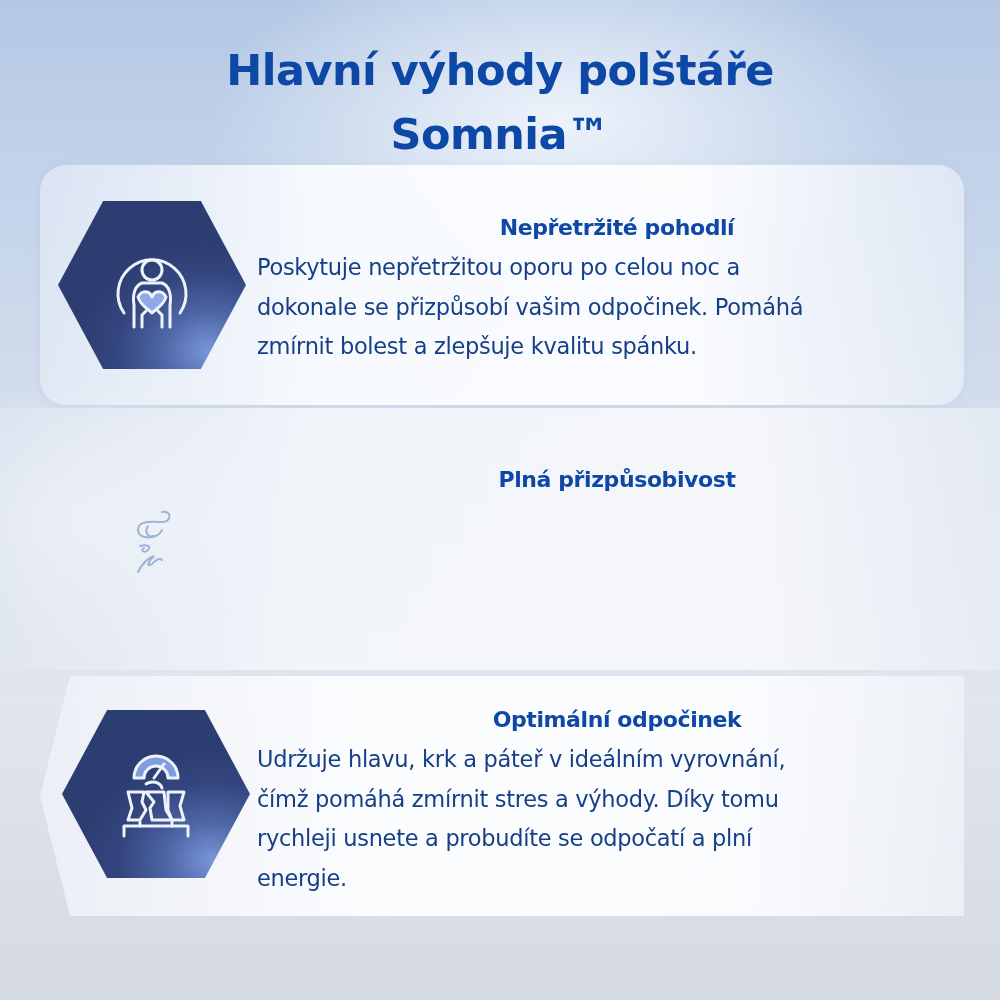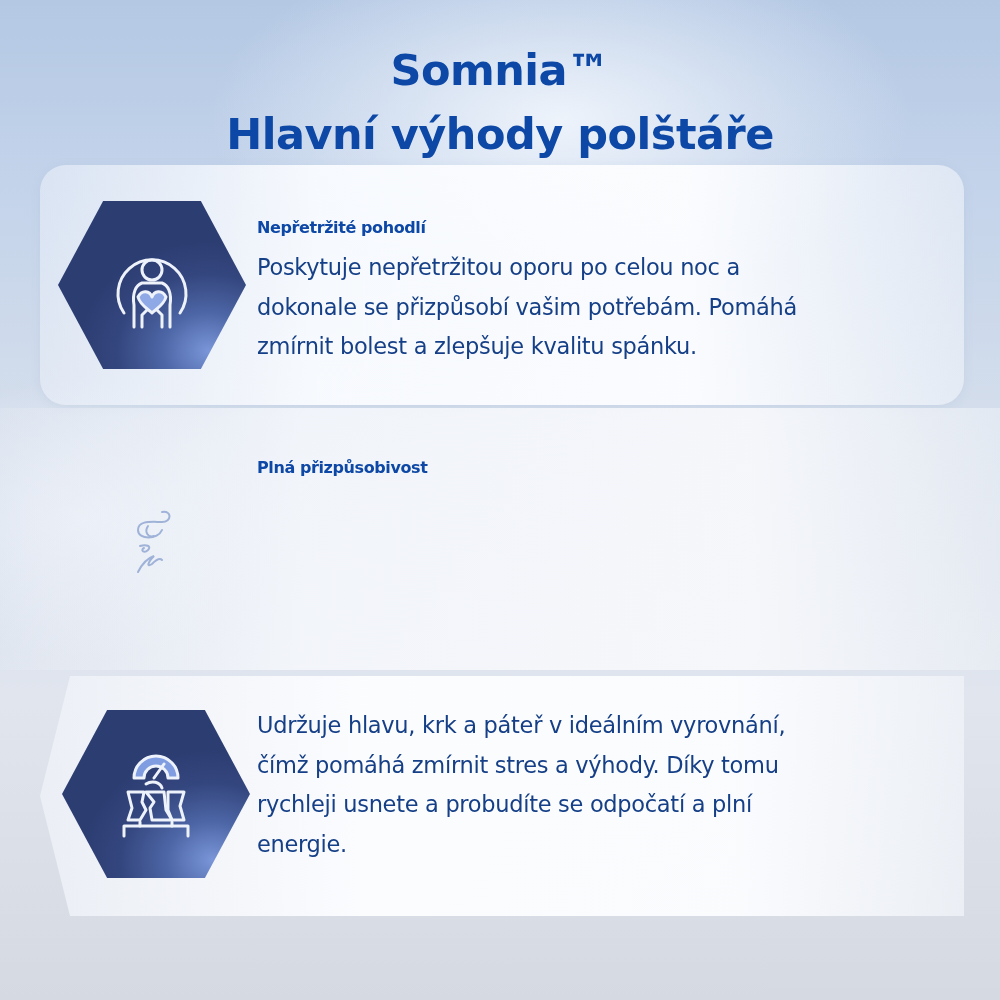--- a/index.html
+++ b/index.html
@@ -39,57 +39,57 @@
   .hex3 { left: 62px; top: 710px; }
   .hex-icon { position: absolute; left: 44px; top: 34px; width: 100px; height: 100px; }
 
   .signature {
     position: absolute; left: 118px; top: 500px; width: 60px; height: 80px;
   }
 
   .text-block { position: absolute; left: 257px; width: 720px; color: #0f3f8f; }
   .text-block .heading {
     font-family: "DejaVu Sans", "Liberation Sans", sans-serif;
-    font-weight: bold; font-size: 16px; line-height: 28px; color: #0d48a6;
-    letter-spacing: -0.4px; margin-bottom: 6px;
+    font-weight: bold; font-size: 22px; line-height: 28px; color: #0d48a6;
+    letter-spacing: -0.4px; margin-bottom: 6px; text-align: center;
   }
   .text-block .body {
     font-family: "DejaVu Sans", "Liberation Sans", sans-serif;
     font-size: 22.5px; line-height: 39.5px; color: #153f86; letter-spacing: -0.3px;
     white-space: pre-line;
   }
   .tb1 { top: 214px; }
-  .tb2 { top: 454px; }
+  .tb2 { top: 466px; }
   .tb3 { top: 706px; }
 </style>
 </head>
 <body>
 
 <div class="page">
 
   <div class="title">
+    <div>Hlavní výhody polštáře</div>
     <div>Somnia™</div>
-    <div>Hlavní výhody polštáře</div>
   </div>
 
   <div class="card card1"></div>
   <div class="hex hex1">
     <svg class="hex-icon" viewBox="0 0 100 100" fill="none" stroke="#eef2fb" stroke-width="3" stroke-linecap="round" stroke-linejoin="round">
       <path d="M22 78 A34 34 0 1 1 78 78"></path>
       <circle cx="50" cy="35" r="10"></circle>
       <path d="M32 92 L32 70 C30 58 34 50 40 48 L60 48 C66 50 70 58 68 70 L68 92"></path>
       <path d="M40 92 L40 80 L48 72"></path>
       <path d="M60 92 L60 80 L52 72"></path>
       <path d="M36 62 C40 54 48 56 50 62 C52 56 60 54 64 62 C62 70 54 74 50 78 C46 74 38 70 36 62 Z" fill="#8fa9e6" stroke="#eef2fb"></path>
     </svg>
   </div>
   <div class="text-block tb1">
     <div class="heading">Nepřetržité pohodlí</div>
     <div class="body">Poskytuje nepřetržitou oporu po celou noc a
-dokonale se přizpůsobí vašim potřebám. Pomáhá
+dokonale se přizpůsobí vašim odpočinek. Pomáhá
 zmírnit bolest a zlepšuje kvalitu spánku.</div>
   </div>
 
   <div class="card card2"></div>
   <svg class="signature" viewBox="0 0 60 80" fill="none" stroke="#9fb2d8" stroke-width="2" stroke-linecap="round">
     <path d="M44 12 C54 10 54 22 44 22 C34 22 20 20 20 30 C20 40 40 40 44 30"></path>
     <path d="M30 26 C26 32 30 38 36 36"></path>
     <path d="M22 46 C28 44 34 46 30 50 C26 54 22 50 26 48"></path>
     <path d="M20 72 C24 64 30 58 36 56 C30 62 28 68 34 64 C38 60 42 58 44 60"></path>
   </svg>
@@ -105,19 +105,20 @@
       <path d="M40 40 C46 36 54 38 56 44"></path>
       <path d="M22 48 L38 48 L36 58 L40 66 L34 76 L22 76 L26 64 Z"></path>
       <path d="M62 48 L78 48 L74 62 L78 76 L66 76 L62 66 Z"></path>
       <path d="M40 48 L58 48 L60 66 L66 76 L46 76 L44 64 L48 58 Z"></path>
       <path d="M18 92 L18 82 L82 82 L82 92"></path>
       <path d="M34 82 L34 78"></path>
       <path d="M66 82 L66 78"></path>
     </svg>
   </div>
   <div class="text-block tb3">
+    <div class="heading">Optimální odpočinek</div>
     <div class="body"> Udržuje hlavu, krk a páteř v ideálním vyrovnání,
 čímž pomáhá zmírnit stres a výhody. Díky tomu
 rychleji usnete a probudíte se odpočatí a plní
 energie.</div>
   </div>
 
 </div>
 
 </body></html>

